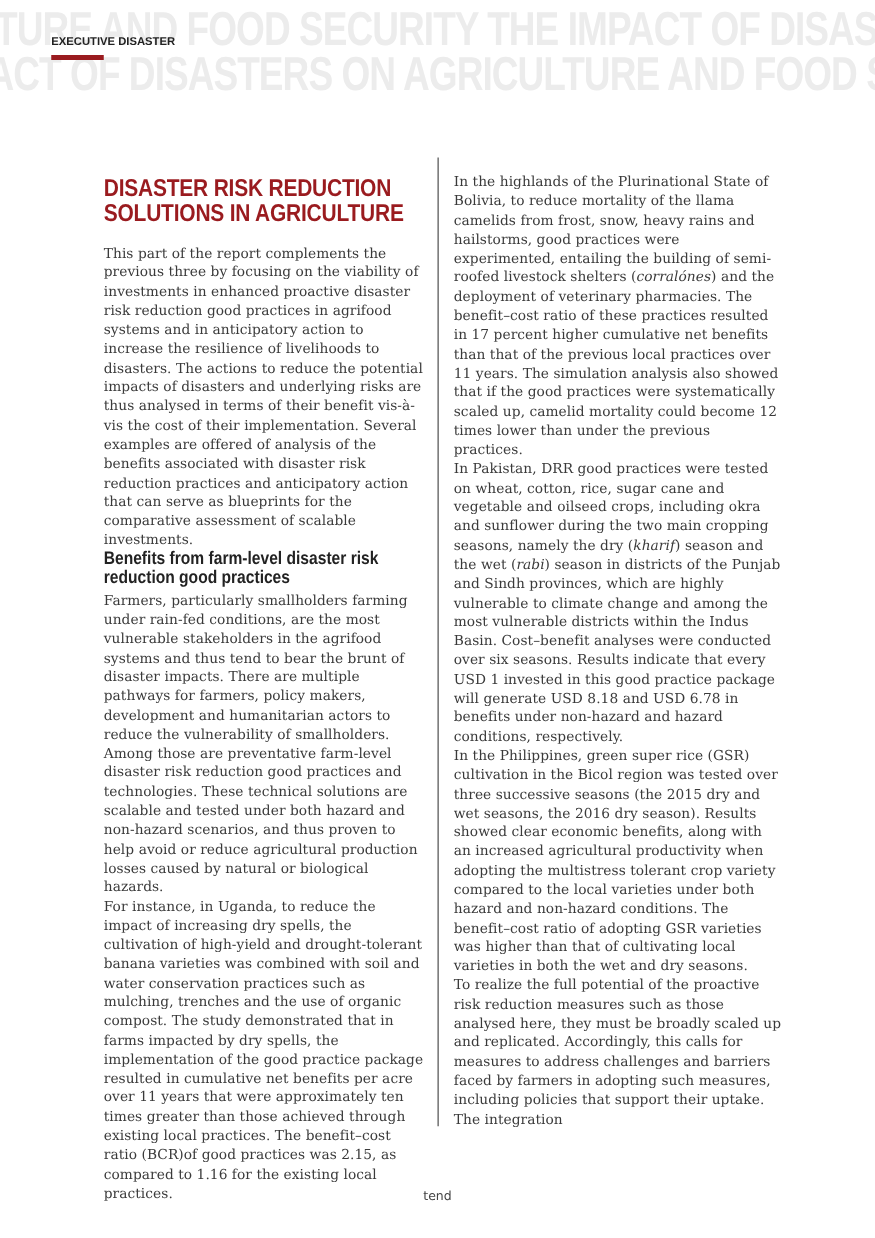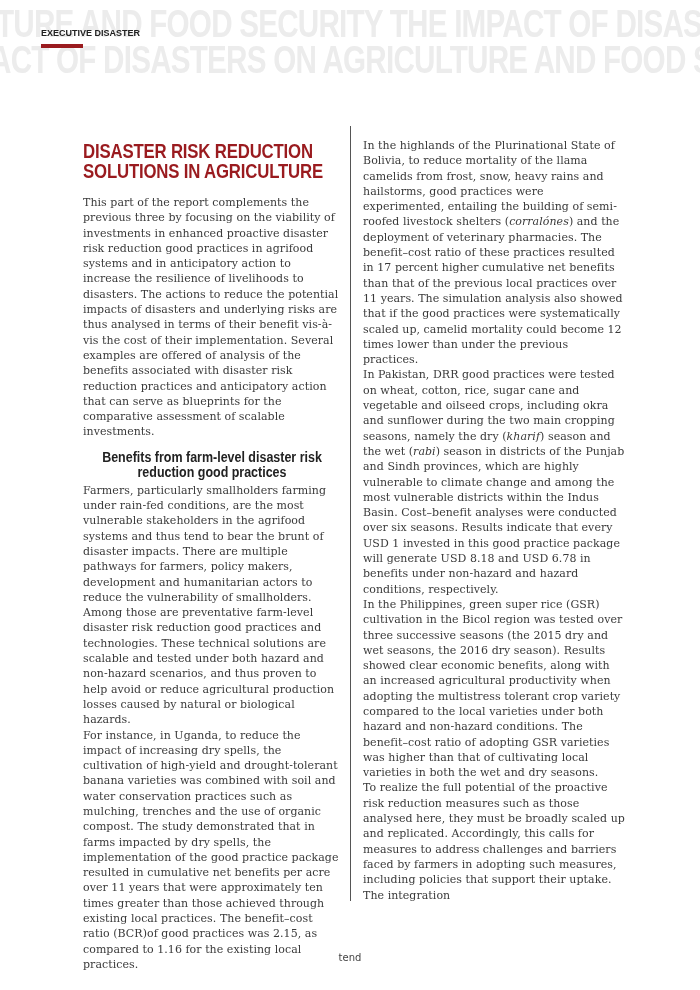--- a/index.html
+++ b/index.html
@@ -10,21 +10,21 @@
   .bg-line.l2 { margin-left:-10px; }
   .exec { position:absolute; left:41px; top:28px; font-family:"Liberation Sans", sans-serif; font-weight:bold; font-size:9px; color:#222; letter-spacing:0; }
   .exec-bar { position:absolute; left:41px; top:44px; width:42px; height:4px; background:#9a1b1f; }
   .col-left { position:absolute; left:83px; top:141px; width:258px; }
   .col-divider { position:absolute; left:350px; top:126px; width:1px; height:775px; background:#555; }
   .col-right { position:absolute; left:363px; top:138px; width:262px; }
   h1.title { margin:0; font-family:"Liberation Sans", sans-serif; font-weight:bold; font-size:19.5px; line-height:20px; color:#9a1b1f; transform:scaleX(0.86); transform-origin:left top; width:300px; letter-spacing:-0.2px; }
   h2.sub { margin:0; font-family:"Liberation Sans", sans-serif; font-weight:bold; font-size:14.5px; line-height:15px; color:#222; transform:scaleX(0.86); transform-origin:left top; width:300px; }
   p { margin:0; font-size:11px; line-height:15.3px; color:#3a3a3a; letter-spacing:0.05px; }
   .p-intro { margin-top:14px; }
-  .sub-wrap { margin-top:10px; margin-bottom:3px;text-align:center; }
+  .sub-wrap { margin-top:0; margin-bottom:3px; }
   .gap { }
   em { font-style:italic; }
   .page-num { position:absolute; left:0; width:700px; top:952px; text-align:center; font-family:"DejaVu Sans", sans-serif; font-size:10px; color:#444; }
 </style>
 </head>
 <body>
 
 <div class="bg-banner">
   <div class="bg-line l1">TURE AND FOOD SECURITY THE IMPACT OF DISASTERS ON AGRICULTURE</div>
   <div class="bg-line l2">ACT OF DISASTERS ON AGRICULTURE AND FOOD SECURITY THE IMPACT</div>

